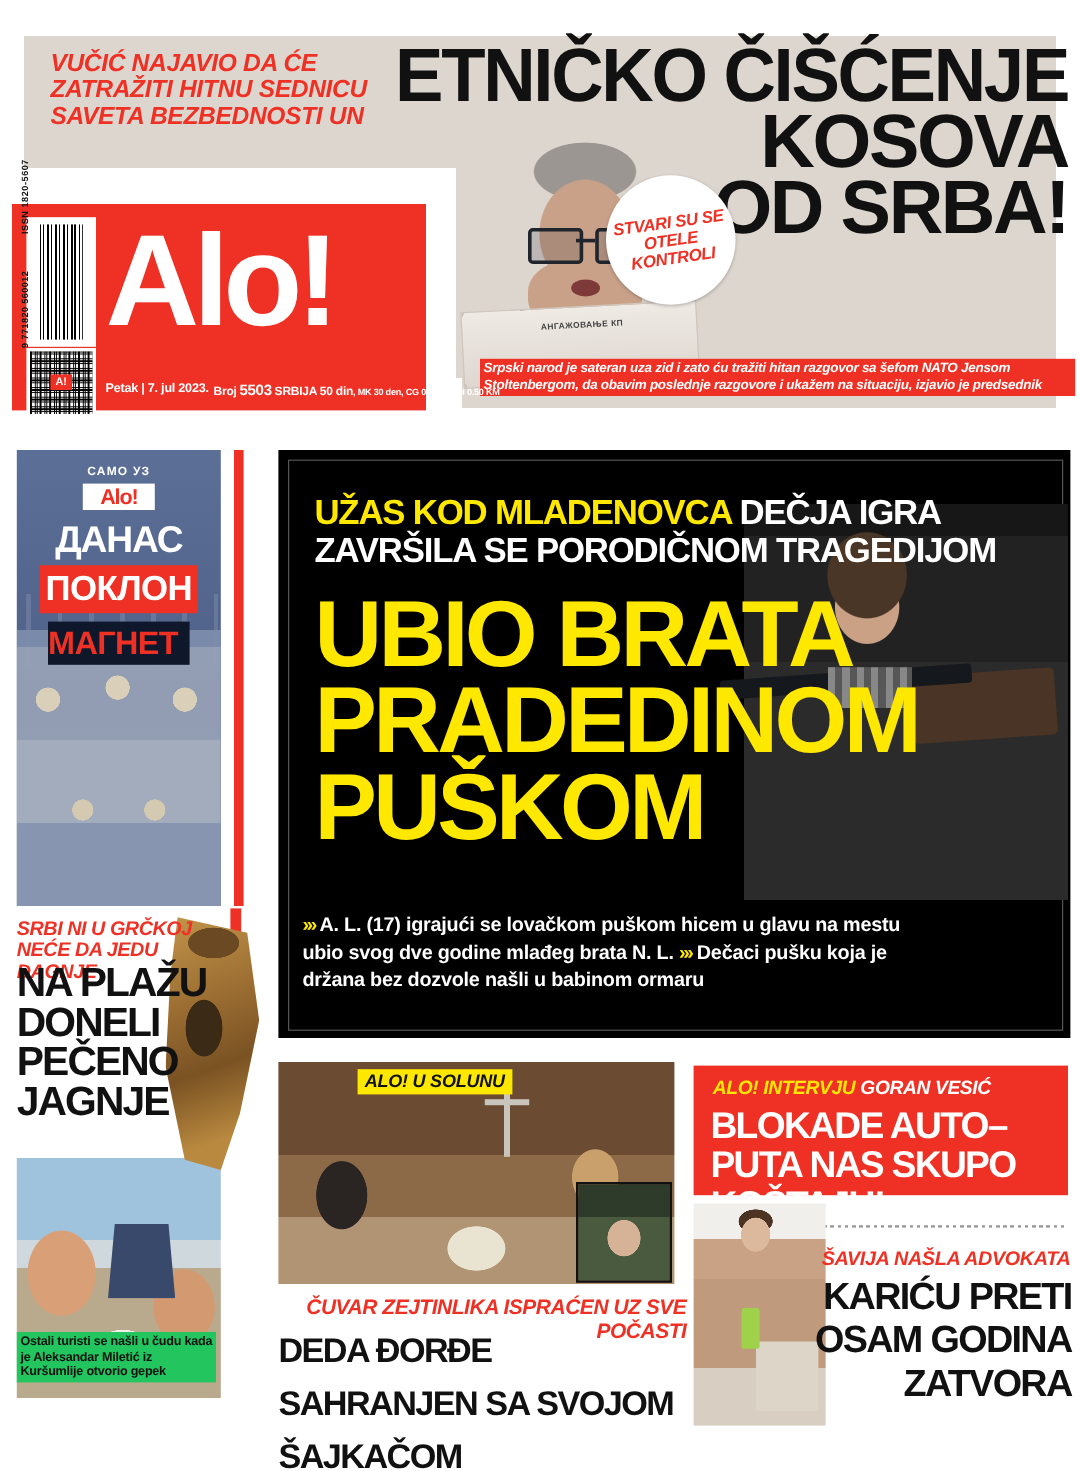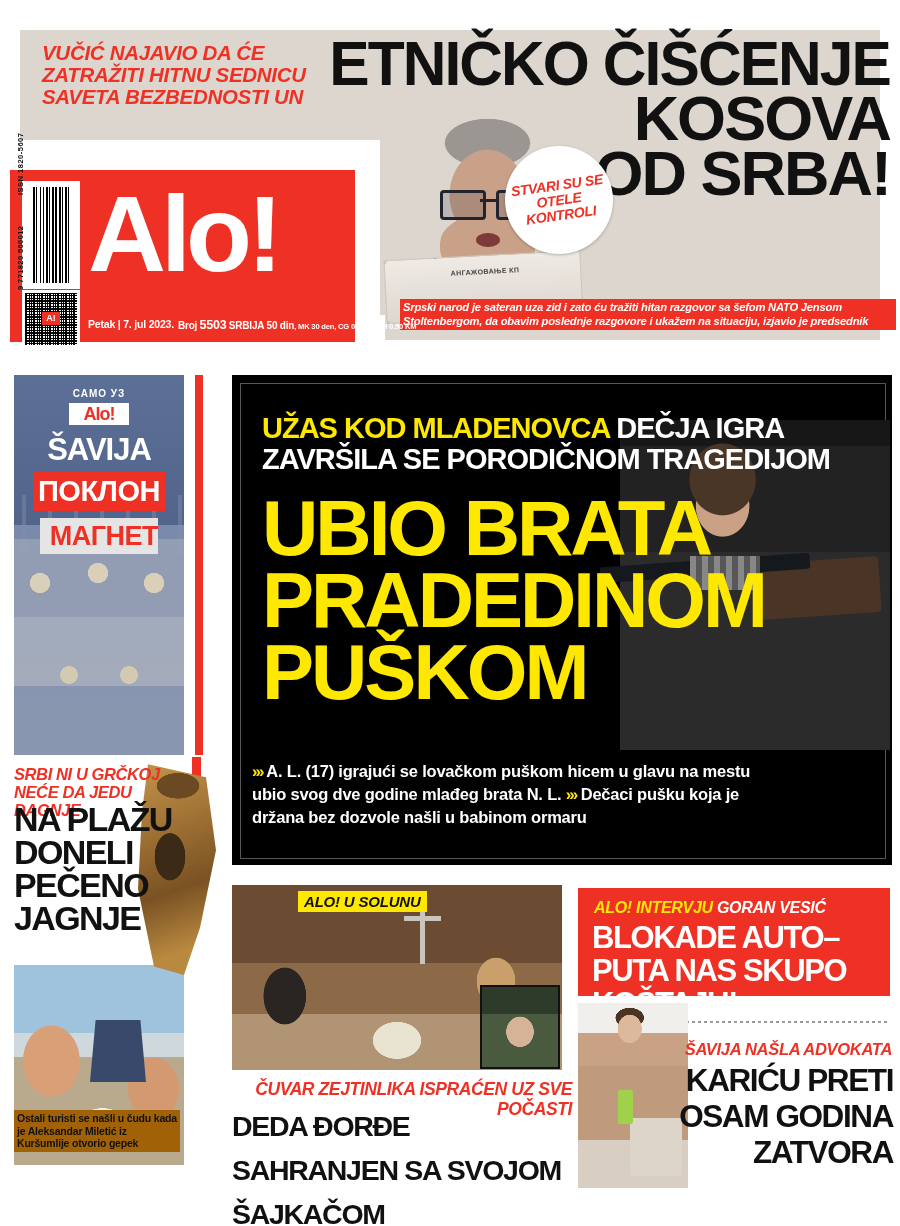--- a/index.html
+++ b/index.html
@@ -132,22 +132,22 @@
   .gift-arches{position:absolute;left:0;top:120px;width:170px;height:60px;
     background:repeating-linear-gradient(90deg,transparent 0 8px,rgba(255,255,255,.12) 8px 12px,transparent 12px 26px);}
   #gift-samo{left:14px;top:388px;width:170px;text-align:center;z-index:3;
     color:#fff;font-weight:bold;font-size:10px;letter-spacing:1px;}
   #gift-alo{left:69px;top:403px;width:60px;height:22px;background:#fff;z-index:3;
     color:#ee3124;font-weight:bold;font-size:18px;line-height:22px;text-align:center;letter-spacing:-1px;}
   #gift-danas{left:14px;top:432px;width:170px;text-align:center;z-index:3;
     color:#fff;font-weight:bold;font-size:31px;letter-spacing:-1px;}
   #gift-poklon{left:33px;top:471px;width:132px;height:40px;background:#ee3124;z-index:3;
     color:#fff;font-weight:bold;font-size:29px;line-height:40px;text-align:center;letter-spacing:-.5px;}
-  #gift-magnet{left:40px;top:518px;width:118px;height:36px;background:#e5e5e5;z-index:3;
-    color:#ee3124;font-weight:bold;font-size:27px;line-height:36px;text-align:right;letter-spacing:-.5px;}
+  #gift-magnet{left:40px;top:518px;width:118px;height:36px;background:#0f172a;z-index:3;
+    color:#ee3124;font-weight:bold;font-size:27px;line-height:36px;text-align:left;letter-spacing:-.5px;}
   #left-divider{left:195px;top:375px;width:8px;height:380px;background:#ee3124;}
 
   #lamb-kicker{left:14px;top:765px;width:185px;z-index:4;
     color:#ee3124;font-weight:bold;font-style:italic;font-size:16.5px;line-height:18px;
     letter-spacing:-.4px;text-transform:uppercase;}
   #lamb-head{left:14px;top:803px;width:160px;z-index:4;
     color:#111;font-weight:bold;font-size:34px;line-height:33px;letter-spacing:-1.6px;text-transform:uppercase;}
   #lamb-photo{left:120px;top:760px;width:100px;height:215px;z-index:3;overflow:hidden;
     background:
       radial-gradient(ellipse 30px 18px at 58% 12%,#6b4a23 0 70%,transparent 72%),
@@ -157,21 +157,21 @@
   #lamb-redbar{left:192px;top:757px;width:9px;height:120px;background:#ee3124;z-index:2;}
 
   #beach-photo{left:14px;top:965px;width:170px;height:200px;overflow:hidden;
     background:
       radial-gradient(ellipse 40px 50px at 22% 48%,#d9a078 0 70%,transparent 72%),
       radial-gradient(ellipse 36px 44px at 82% 62%,#d39a72 0 70%,transparent 72%),
       radial-gradient(ellipse 30px 18px at 52% 78%,#f0eee6 0 70%,transparent 72%),
       linear-gradient(180deg,#9fc3dd 0 34%,#cfd9dd 34% 46%,#b9a98d 46% 100%);}
   #beach-chair{left:90px;top:1020px;width:56px;height:62px;background:#39496b;z-index:3;
     clip-path:polygon(10% 0,90% 0,100% 100%,0 100%);}
-  #beach-cap{left:14px;top:1110px;width:160px;background:#a16207;z-index:4;
+  #beach-cap{left:14px;top:1110px;width:160px;background:#22c55e;z-index:4;
     color:#111;font-weight:bold;font-size:10.5px;line-height:12.5px;padding:2px 3px;letter-spacing:-.2px;}
 
   
   #main-story{left:232px;top:375px;width:660px;height:490px;background:#000;}
   #main-inner{left:240px;top:383px;width:644px;height:474px;border:1px solid #555;}
   #gun-photo{
     left:620px;top:420px;width:270px;height:330px;z-index:2;overflow:hidden;
     background:
       radial-gradient(ellipse 48px 52px at 38% 18%,#4a3627 0 68%,transparent 70%),
       radial-gradient(ellipse 40px 46px at 38% 26%,#caa184 0 66%,transparent 68%),
@@ -296,21 +296,21 @@
     <span class="big">5503</span>
     <span class="mid">SRBIJA 50 din</span><span class="sm">, MK 30 den, CG 0.70 €, BiH 0.50 KM</span>
   </div>
 
   <div class="abs" id="gift-box">
     <div class="gift-arches"></div>
     <div class="gift-fresco"></div>
   </div>
   <div class="abs" id="gift-samo">САМО УЗ</div>
   <div class="abs" id="gift-alo">Alo!</div>
-  <div class="abs" id="gift-danas">ŠAVIJA</div>
+  <div class="abs" id="gift-danas">ДАНАС</div>
   <div class="abs" id="gift-poklon">ПОКЛОН</div>
   <div class="abs" id="gift-magnet">МАГНЕТ</div>
   <div class="abs" id="left-divider"></div>
 
   <div class="abs" id="lamb-redbar"></div>
   <div class="abs" id="lamb-photo"></div>
   <div class="abs" id="lamb-kicker">SRBI NI U GRČKOJ NEĆE DA JEDU DAGNJE</div>
   <div class="abs" id="lamb-head">NA PLAŽU DONELI PEČENO JAGNJE</div>
 
   <div class="abs" id="beach-photo"></div>

